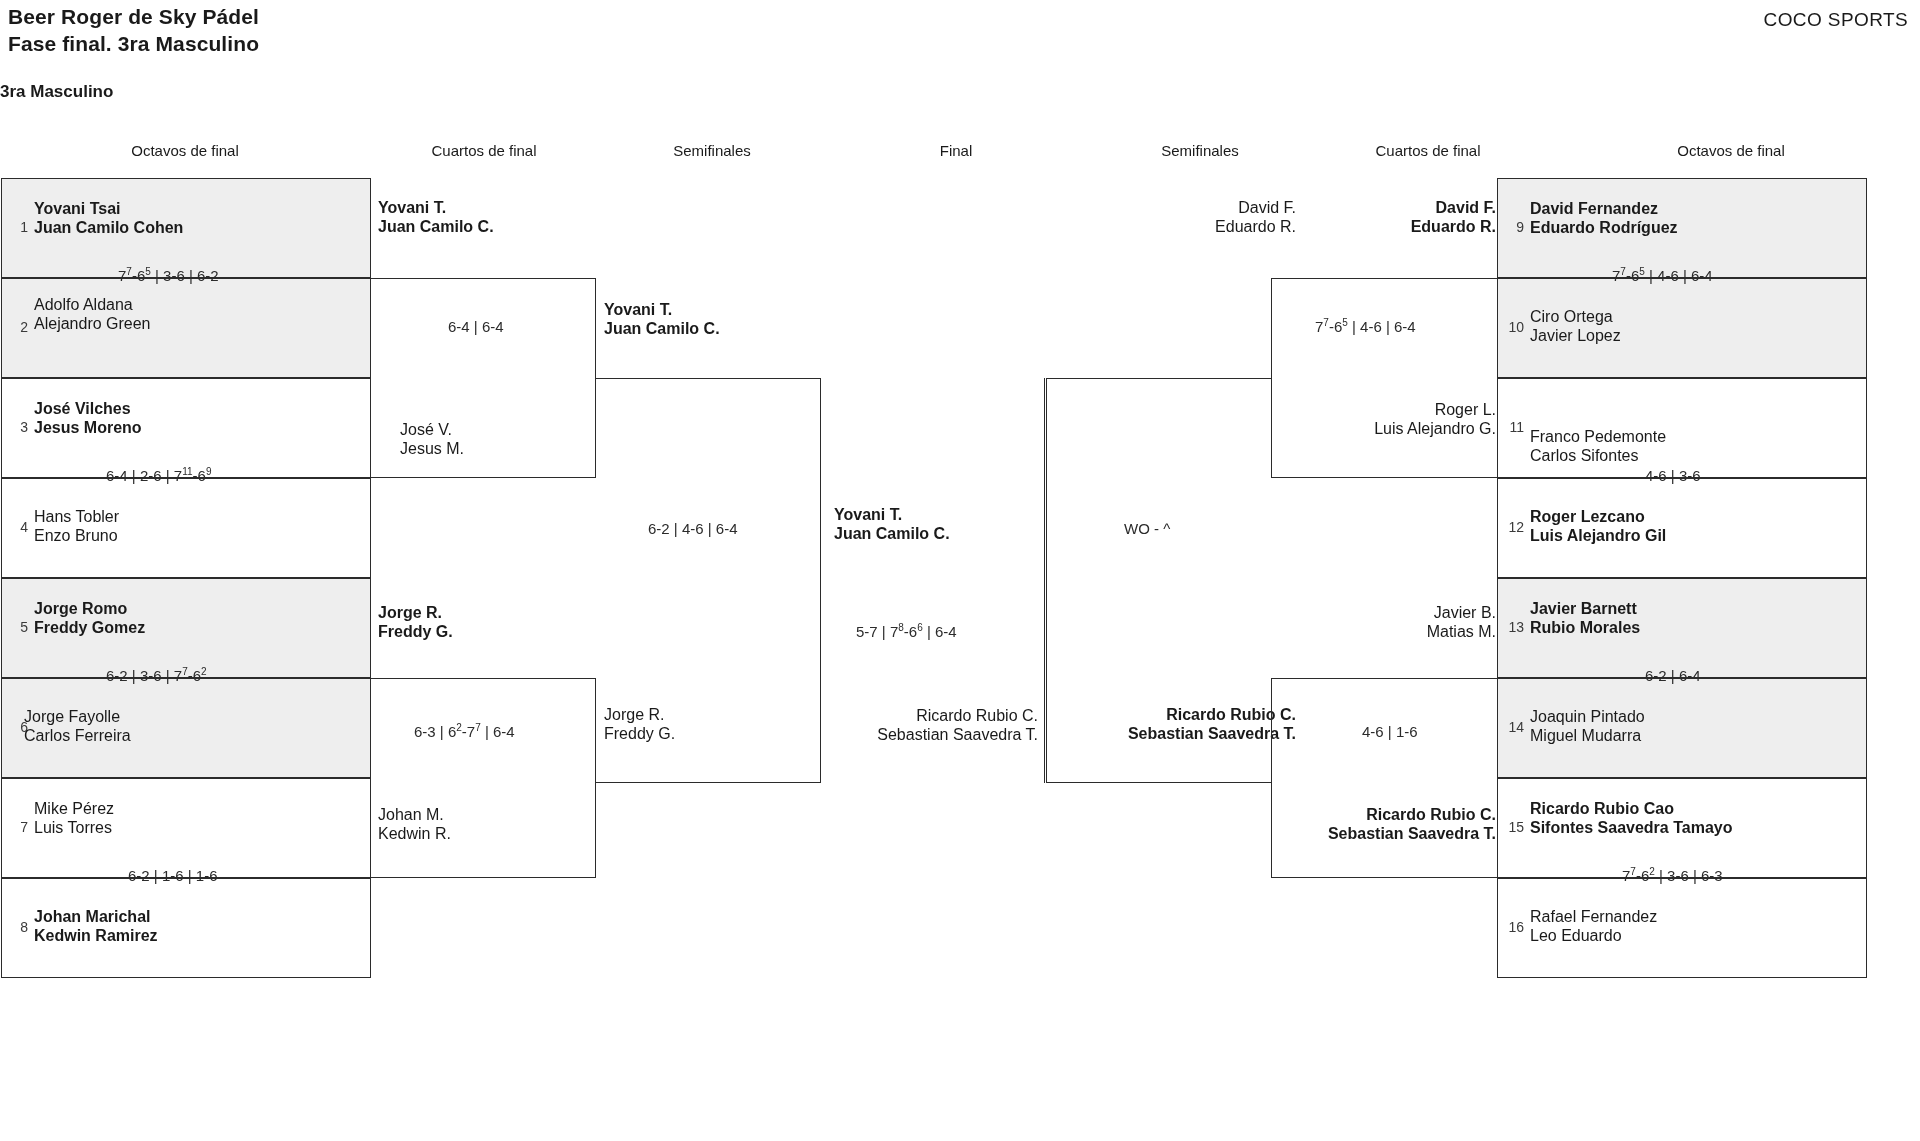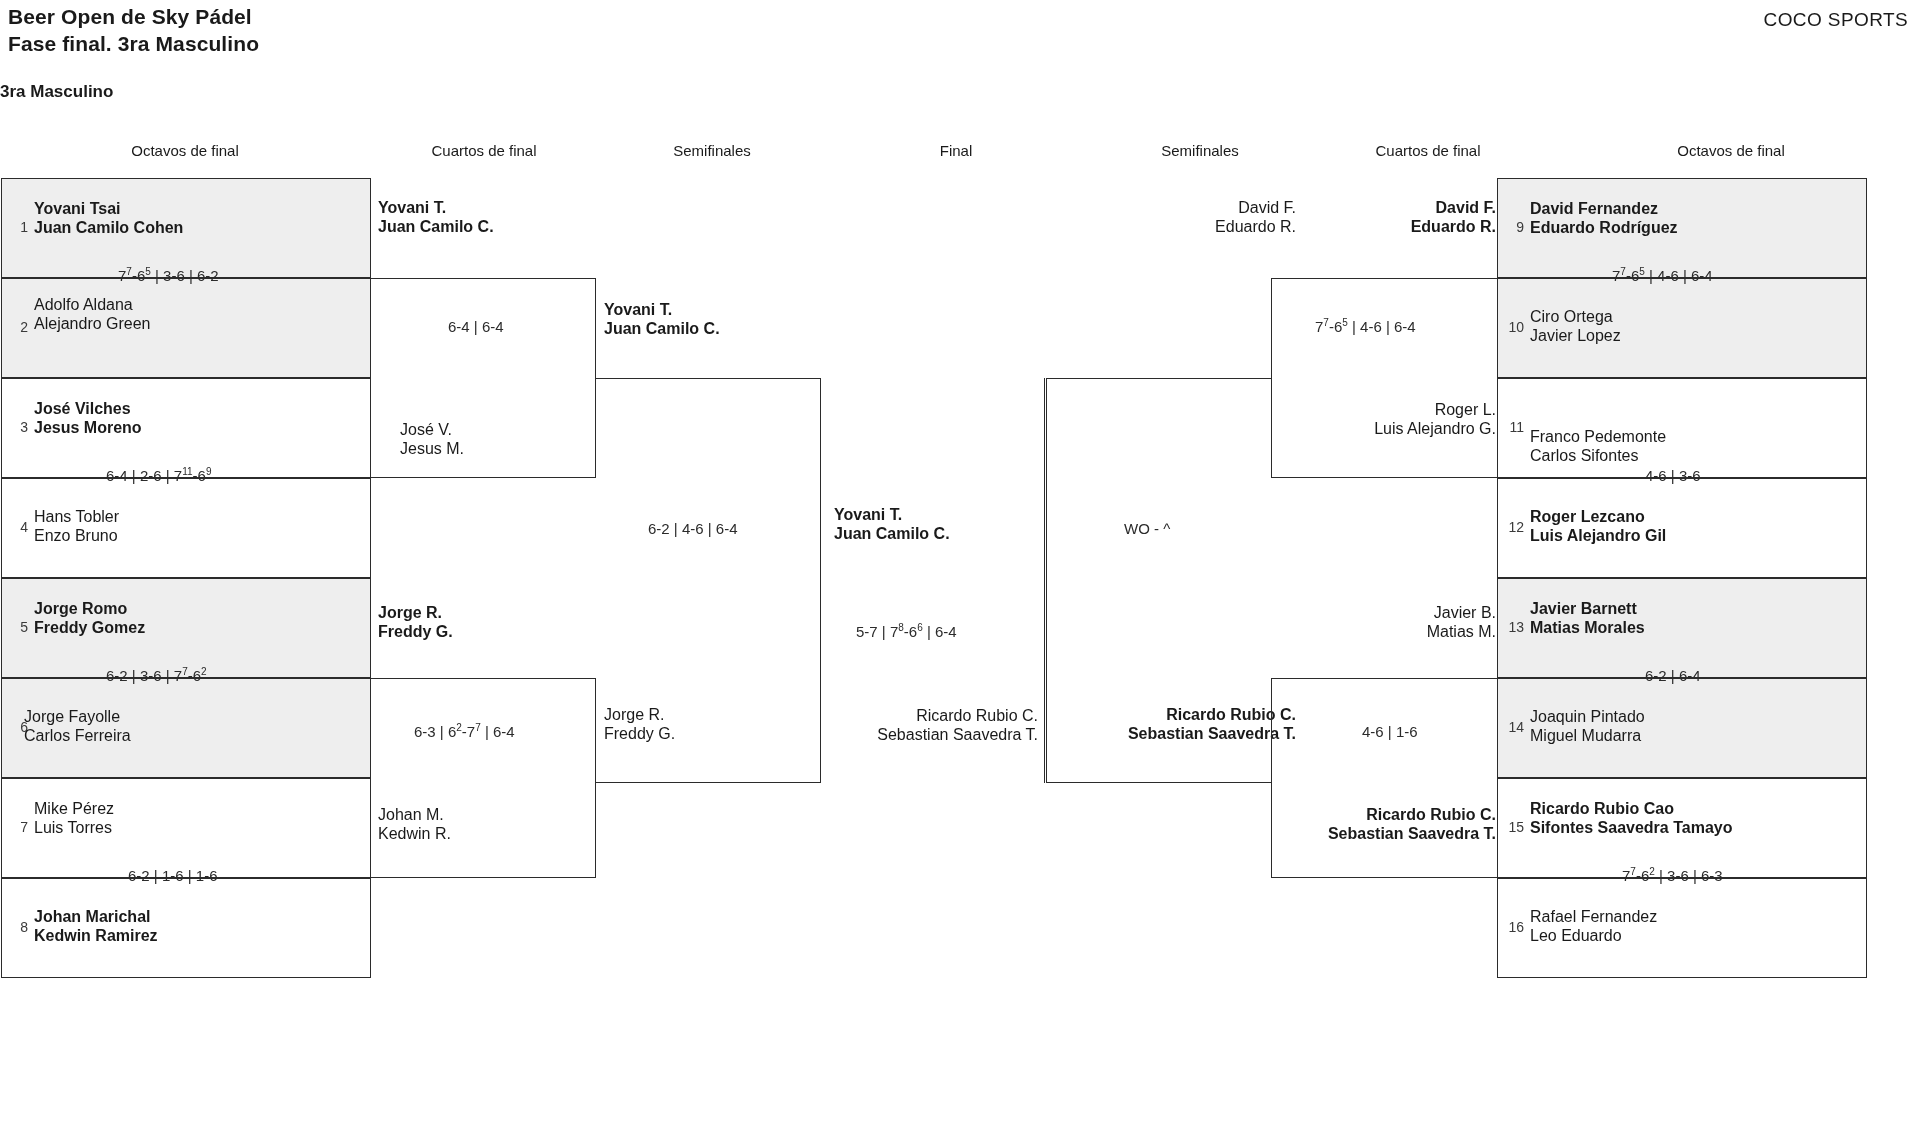--- a/index.html
+++ b/index.html
@@ -48,21 +48,21 @@
   .conn.right { border-right: none; }
 
   .vline { position: absolute; background: #2b2b2b; width: 1px; }
 </style>
 </head>
 <body>
 
 <div class="page">
 
   <div class="title-block">
-    <div class="title-line">Beer Open de Sky Pádel</div>
+    <div class="title-line">Beer Roger de Sky Pádel</div>
     <div class="title-line">Fase final. 3ra Masculino</div>
   </div>
   <div class="brand">COCO SPORTS</div>
   <div class="draw-title">3ra Masculino</div>
 
   <div class="round-head" style="left:0px;width:370px;">Octavos de final</div>
   <div class="round-head" style="left:370px;width:228px;">Cuartos de final</div>
   <div class="round-head" style="left:598px;width:228px;">Semifinales</div>
   <div class="round-head" style="left:826px;width:260px;">Final</div>
   <div class="round-head" style="left:1086px;width:228px;">Semifinales</div>
@@ -233,21 +233,21 @@
     <div class="seed" style="left:4px;top:40px;">12</div>
     <div class="names win" style="left:32px;top:28px;">
       <div>Roger Lezcano</div>
       <div>Luis Alejandro Gil</div>
     </div>
   </div>
   <div class="r16cell shaded" style="left:1497px;top:578px;width:370px;height:100px;">
     <div class="seed" style="left:4px;top:40px;">13</div>
     <div class="names win" style="left:32px;top:20px;">
       <div>Javier Barnett</div>
-      <div>Matias Morales</div>
+      <div>Rubio Morales</div>
     </div>
   </div>
   <div class="r16cell shaded" style="left:1497px;top:678px;width:370px;height:100px;">
     <div class="seed" style="left:4px;top:40px;">14</div>
     <div class="names" style="left:32px;top:28px;">
       <div>Joaquin Pintado</div>
       <div>Miguel Mudarra</div>
     </div>
   </div>
   <div class="r16cell" style="left:1497px;top:778px;width:370px;height:100px;">

